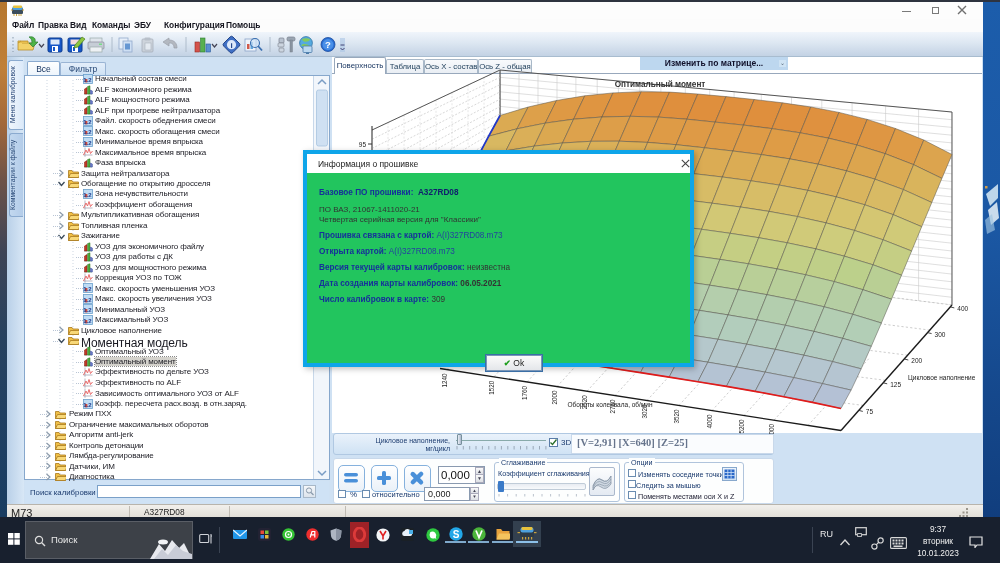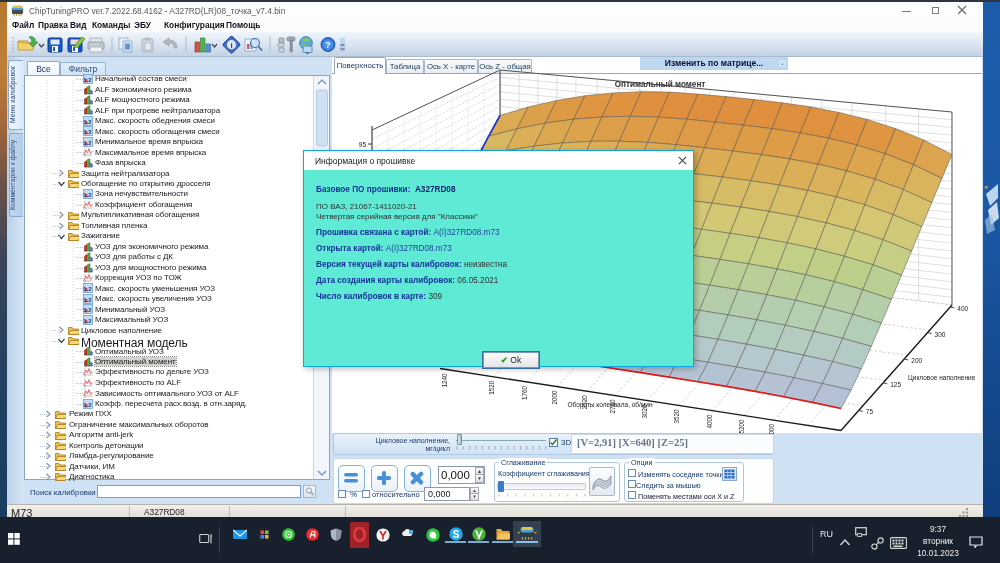--- a/index.html
+++ b/index.html
@@ -26,21 +26,20 @@
       <rect x="1" y="4" width="11" height="6" rx="1" fill="#3b4d5c"></rect>
       <rect x="1.5" y="2" width="10" height="4" rx="1.5" fill="#4da0dd"></rect>
       <rect x="2" y="1.5" width="9" height="2.5" rx="1" fill="#e8c23d"></rect>
       <rect x="0" y="5.5" width="2" height="1" fill="#c9a23c"></rect>
       <rect x="11" y="5.5" width="2" height="1" fill="#c9a23c"></rect>
       <rect x="2.5" y="10" width="1" height="2" fill="#c9a23c"></rect>
       <rect x="5" y="10" width="1" height="2" fill="#c9a23c"></rect>
       <rect x="7.5" y="10" width="1" height="2" fill="#c9a23c"></rect>
       <rect x="9.5" y="10" width="1" height="2" fill="#c9a23c"></rect>
     </svg>
- <div class="abs" style="left:22px;top:5px;font-size:8.3px;color:#5a5a5a">ChipTuningPRO ver.7.2022.68.4162 - A327RD(LR)08_точка_v7.4.bin</div>
  <div class="abs" style="left:895px;top:10px;width:9px;height:1.2px;background:#7a7a7a"></div>
  <div class="abs" style="left:925px;top:6px;width:7px;height:7px;border:1.1px solid #7a7a7a"></div>
  <svg class="abs" style="left:950px;top:4px" width="10" height="10" viewBox="0 0 10 10">
       <path d="M1 1 L9 9 M9 1 L1 9" stroke="#707070" stroke-width="1.4"></path>
     </svg>
 </div>
 <div class="abs" style="left:7px;top:19px;width:976px;height:13px;background:#fcfcfc;font-size:8.4px;font-weight:600;color:#14141e">
  <span class="abs" style="left:5px;top:1px">Файл</span>
     <span class="abs" style="left:31px;top:1px">Правка</span>
     <span class="abs" style="left:63px;top:1px">Вид</span>
@@ -188,21 +187,21 @@
     <path d="M7.4 9 L7.4 5 L9.4 6 L9.4 9 Z" fill="#6a7ac8" stroke="#3a4a98" stroke-width="0.5"></path>
   </svg>
 <div class="abs" style="left:76px;top:110.4px;width:7px;height:1px;border-top:1px dotted #b8c4d4"></div>
 <div class="abs" style="left:95px;top:105.6px;font-size:8px;letter-spacing:-0.1px;color:#1a1a22;white-space:nowrap">ALF при прогреве нейтрализатора</div>
 <svg class="abs" style="left:83px;top:115.9px" width="10" height="10">
     <rect x="0.5" y="0.5" width="9" height="9" fill="#bfdcf4" stroke="#6aa0cc" stroke-width="0.8"></rect>
     <rect x="1.8" y="5" width="2.6" height="3.4" fill="#d24a3a"></rect>
     <text x="8.6" y="8.2" font-size="6" font-weight="bold" fill="#1a3a8e" text-anchor="end">1.2</text>
   </svg>
 <div class="abs" style="left:76px;top:120.9px;width:7px;height:1px;border-top:1px dotted #b8c4d4"></div>
-<div class="abs" style="left:95px;top:116.1px;font-size:8px;letter-spacing:-0.1px;color:#1a1a22;white-space:nowrap">Макс. скорость обеднения смеси</div>
+<div class="abs" style="left:95px;top:116.1px;font-size:8px;letter-spacing:-0.1px;color:#1a1a22;white-space:nowrap">Файл. скорость обеднения смеси</div>
 <svg class="abs" style="left:83px;top:126.4px" width="10" height="10">
     <rect x="0.5" y="0.5" width="9" height="9" fill="#bfdcf4" stroke="#6aa0cc" stroke-width="0.8"></rect>
     <rect x="1.8" y="5" width="2.6" height="3.4" fill="#d24a3a"></rect>
     <text x="8.6" y="8.2" font-size="6" font-weight="bold" fill="#1a3a8e" text-anchor="end">1.2</text>
   </svg>
 <div class="abs" style="left:76px;top:131.4px;width:7px;height:1px;border-top:1px dotted #b8c4d4"></div>
 <div class="abs" style="left:95px;top:126.6px;font-size:8px;letter-spacing:-0.1px;color:#1a1a22;white-space:nowrap">Макс. скорость обогащения смеси</div>
 <svg class="abs" style="left:83px;top:136.9px" width="10" height="10">
     <rect x="0.5" y="0.5" width="9" height="9" fill="#bfdcf4" stroke="#6aa0cc" stroke-width="0.8"></rect>
     <rect x="1.8" y="5" width="2.6" height="3.4" fill="#d24a3a"></rect>
@@ -284,21 +283,21 @@
   </svg>
 <div class="abs" style="left:53px;top:236.1px;width:7px;height:1px;border-top:1px dotted #b8c4d4"></div>
 <div class="abs" style="left:81px;top:231.3px;font-size:8px;letter-spacing:-0.1px;color:#1a1a22;white-space:nowrap">Зажигание</div>
 <svg class="abs" style="left:83px;top:241.6px" width="10" height="10">
     <line x1="1" y1="9" x2="9" y2="9" stroke="#7a8" stroke-width="0.7"></line>
     <path d="M1.5 9 L1.5 4 L4 2.5 L4 9 Z" fill="#c03a28" stroke="#801e12" stroke-width="0.5"></path>
     <path d="M4.6 9 L4.6 1.5 L7 0.8 L7 9 Z" fill="#4fae3e" stroke="#2a6e1e" stroke-width="0.5"></path>
     <path d="M7.4 9 L7.4 5 L9.4 6 L9.4 9 Z" fill="#6a7ac8" stroke="#3a4a98" stroke-width="0.5"></path>
   </svg>
 <div class="abs" style="left:76px;top:246.6px;width:7px;height:1px;border-top:1px dotted #b8c4d4"></div>
-<div class="abs" style="left:95px;top:241.8px;font-size:8px;letter-spacing:-0.1px;color:#1a1a22;white-space:nowrap">УОЗ для экономичного режима</div>
+<div class="abs" style="left:95px;top:241.8px;font-size:8px;letter-spacing:-0.1px;color:#1a1a22;white-space:nowrap">УОЗ для экономичного файлу</div>
 <svg class="abs" style="left:83px;top:252.0px" width="10" height="10">
     <line x1="1" y1="9" x2="9" y2="9" stroke="#7a8" stroke-width="0.7"></line>
     <path d="M1.5 9 L1.5 4 L4 2.5 L4 9 Z" fill="#c03a28" stroke="#801e12" stroke-width="0.5"></path>
     <path d="M4.6 9 L4.6 1.5 L7 0.8 L7 9 Z" fill="#4fae3e" stroke="#2a6e1e" stroke-width="0.5"></path>
     <path d="M7.4 9 L7.4 5 L9.4 6 L9.4 9 Z" fill="#6a7ac8" stroke="#3a4a98" stroke-width="0.5"></path>
   </svg>
 <div class="abs" style="left:76px;top:257.0px;width:7px;height:1px;border-top:1px dotted #b8c4d4"></div>
 <div class="abs" style="left:95px;top:252.2px;font-size:8px;letter-spacing:-0.1px;color:#1a1a22;white-space:nowrap">УОЗ для работы с ДК</div>
 <svg class="abs" style="left:83px;top:262.5px" width="10" height="10">
     <line x1="1" y1="9" x2="9" y2="9" stroke="#7a8" stroke-width="0.7"></line>
@@ -474,21 +473,21 @@
 <div class="abs" style="left:303px;top:485px;width:13px;height:13px;background:linear-gradient(#f4f7fa,#dde4ec);border:1px solid #a8b8c8">
     <svg width="11" height="11">
       <circle cx="5" cy="4.5" r="2.6" fill="none" stroke="#8a9aac" stroke-width="1"></circle>
       <line x1="7" y1="6.5" x2="9.5" y2="9" stroke="#8a9aac" stroke-width="1.2"></line>
     </svg>
   </div>
 
 <div class="abs" style="left:332px;top:57px;width:650px;height:16px;background:#fff"></div>
 <div class="abs" style="left:334px;top:57px;width:52px;height:17px;background:#fff;border:1px solid #98a8bc;border-bottom:none;border-radius:2px 2px 0 0;font-size:7.8px;color:#14325e;text-align:center;line-height:15px;z-index:2">Поверхность</div>
 <div class="abs" style="left:386px;top:59px;width:38px;height:15px;background:linear-gradient(#f8fafc,#e8edf3);border:1px solid #a8b8c8;border-bottom:none;border-radius:2px 2px 0 0;font-size:7.8px;color:#24435e;text-align:center;line-height:14px;white-space:nowrap;overflow:hidden">Таблица</div>
-<div class="abs" style="left:424px;top:59px;width:54px;height:15px;background:linear-gradient(#f8fafc,#e8edf3);border:1px solid #a8b8c8;border-bottom:none;border-radius:2px 2px 0 0;font-size:7.8px;color:#24435e;text-align:center;line-height:14px;white-space:nowrap;overflow:hidden">Ось X - карте</div>
+<div class="abs" style="left:424px;top:59px;width:54px;height:15px;background:linear-gradient(#f8fafc,#e8edf3);border:1px solid #a8b8c8;border-bottom:none;border-radius:2px 2px 0 0;font-size:7.8px;color:#24435e;text-align:center;line-height:14px;white-space:nowrap;overflow:hidden">Ось X - состав</div>
 <div class="abs" style="left:478px;top:59px;width:54px;height:15px;background:linear-gradient(#f8fafc,#e8edf3);border:1px solid #a8b8c8;border-bottom:none;border-radius:2px 2px 0 0;font-size:7.8px;color:#24435e;text-align:center;line-height:14px;white-space:nowrap;overflow:hidden">Ось Z - общая</div>
 <div class="abs" style="left:332px;top:73px;width:650px;height:360px;background:#fff;border-top:1px solid #98a8bc"></div>
 <div class="abs" style="left:640px;top:57px;width:148px;height:13px;background:#bdd7ef;z-index:6;font-size:8.5px;font-weight:bold;color:#10102a;text-align:center;line-height:13px">Изменить по матрице...<span style="position:absolute;right:2px;top:3px;width:7px;height:7px;background:#cfe3f4;font-weight:normal;font-size:6px;color:#567;line-height:7px">⌄</span></div>
 
 <div class="abs" style="left:333px;top:433px;width:441px;height:22px;background:linear-gradient(#eaf2fb,#cfe2f4);border:1px solid #b0c8e2;border-radius:3px"></div>
 <div class="abs" style="left:358px;top:437px;width:92px;height:16px;font-size:7px;color:#1a3a6e;text-align:right;line-height:7.5px;white-space:nowrap">Цикловое наполнение,<br>мг/цикл</div>
 <div class="abs" style="left:456px;top:440px;width:90px;height:1px;background:#8aa"></div>
 <div class="abs" style="left:457px;top:434px;width:5px;height:11px;background:linear-gradient(90deg,#e8eef6,#aab8cc);border:1px solid #78909c;border-radius:1px"></div>
 <svg class="abs" style="left:456px;top:446px" width="92" height="5">
     <line x1="1.0" y1="0" x2="1.0" y2="3.5" stroke="#8a98a8" stroke-width="0.8"></line>
@@ -927,46 +926,58 @@
     <line x1="904.3" y1="359.0" x2="908.3" y2="360.0" stroke="#333" stroke-width="0.9"></line>
     <text x="911.3" y="363.0" font-size="6.5" fill="#222">200</text>
     <line x1="927.6" y1="332.6" x2="931.6" y2="333.6" stroke="#333" stroke-width="0.9"></line>
     <text x="934.6" y="336.6" font-size="6.5" fill="#222">300</text>
     <line x1="950.3" y1="306.9" x2="954.3" y2="307.9" stroke="#333" stroke-width="0.9"></line>
     <text x="957.3" y="310.9" font-size="6.5" fill="#222">400</text>
     <text x="610" y="407" font-size="6.5" fill="#222" text-anchor="middle">Обороты коленвала, об/мин</text>
     <text x="908" y="380" font-size="6.5" fill="#222">Цикловое наполнение</text>
     <text x="660" text-anchor="middle" y="87" font-size="8.2" font-weight="bold" fill="#333">Оптимальный момент</text>
   </svg>
-<div class="abs" style="left:303px;top:150px;width:391px;height:217px;background:#5eead4;border:1px solid #0ea5e9;box-shadow:2px 2px 6px rgba(0,0,0,0.25);z-index:10">
+<div class="abs" style="left:303px;top:150px;width:391px;height:217px;background:#22c55e;border:4px solid #0ea5e9;box-shadow:2px 2px 6px rgba(0,0,0,0.25);z-index:10">
  <div class="abs" style="left:0;top:0;width:100%;height:19px;background:#fff"></div>
  <div class="abs" style="left:11px;top:5px;font-size:8.5px;color:#222">Информация о прошивке</div>
  <svg class="abs" style="left:374px;top:5px" width="9" height="9">
       <path d="M0.8 0.8 L8.2 8.2 M8.2 0.8 L0.8 8.2" stroke="#444" stroke-width="1.1"></path>
     </svg>
  <div class="abs" style="left:12px;top:34px;font-size:8.2px;font-weight:bold;color:#16309a">Базовое ПО прошивки:&nbsp; <span style="color:#101c6e">A327RD08</span></div>
  <div class="abs" style="left:12px;top:51px;font-size:8px;color:#333">ПО ВАЗ, 21067-1411020-21</div>
  <div class="abs" style="left:12px;top:61px;font-size:8px;color:#333">Четвертая серийная версия для "Классики"</div>
  <div class="abs" style="left:12px;top:77px;font-size:8.2px;font-weight:bold;color:#16309a">Прошивка связана с картой: <span style="font-weight:normal;color:#24429e">A(I)327RD08.m73</span></div>
  <div class="abs" style="left:12px;top:93px;font-size:8.2px;font-weight:bold;color:#16309a">Открыта картой: <span style="font-weight:normal;color:#24429e">A(I)327RD08.m73</span></div>
  <div class="abs" style="left:12px;top:109px;font-size:8.2px;font-weight:bold;color:#16309a">Версия текущей карты калибровок: <span style="font-weight:normal;color:#333">неизвестна</span></div>
- <div class="abs" style="left:12px;top:125px;font-size:8.2px;font-weight:bold;color:#16309a">Дата создания карты калибровок: <span style="font-weight:normal;color:#333">06.05.2021</span></div>
+ <div class="abs" style="left:12px;top:125px;font-size:8.2px;font-weight:bold;color:#16309a">Дата создания карты калибровок: <span style="font-weight:bold;color:#333">06.05.2021</span></div>
  <div class="abs" style="left:12px;top:141px;font-size:8.2px;font-weight:bold;color:#16309a">Число калибровок в карте: <span style="font-weight:normal;color:#333">309</span></div>
  <div class="abs" style="left:179px;top:201px;width:56px;height:16px;background:linear-gradient(#fbfbfb,#e4e6ea);border:1px solid #7a96b8;outline:1px solid #3a6ea5;text-align:center;font-size:8.5px;color:#222;line-height:15px"><span style="color:#1e9e1e;font-weight:bold">✔</span> Ok</div>
 </div>
 
 <div class="abs" style="left:0;top:517px;width:1000px;height:46px;background:#18202e;z-index:20">
  <svg class="abs" style="left:8px;top:16px" width="12" height="12">
       <g fill="#fff">
         <rect x="0" y="0" width="5.4" height="5.4"></rect>
         <rect x="6.4" y="0" width="5.4" height="5.4"></rect>
         <rect x="0" y="6.4" width="5.4" height="5.4"></rect>
         <rect x="6.4" y="6.4" width="5.4" height="5.4"></rect>
       </g>
     </svg>
+ <div class="abs" style="left:25px;top:4px;width:168px;height:38px;background:#3d4148;border:1px solid #5a5e66">
+  <svg class="abs" style="left:8px;top:13px" width="12" height="12">
+        <circle cx="5" cy="5" r="3.6" fill="none" stroke="#ddd" stroke-width="1.2"></circle>
+        <line x1="7.8" y1="7.8" x2="11" y2="11" stroke="#ddd" stroke-width="1.4"></line>
+      </svg>
+  <div class="abs" style="left:25px;top:12px;font-size:9.5px;color:#e8e8e8">Поиск</div>
+  <svg class="abs" style="left:124px;top:12px" width="42" height="25">
+        <polygon points="0,25 9,10 15,17 22,6 29,14 34,9 42,25" fill="#e8e9ee"></polygon>
+        <polygon points="4,25 12,15 18,21 26,11 33,17 42,20 42,25" fill="#c9ccd6"></polygon>
+        <ellipse cx="13" cy="8" rx="5" ry="2.5" fill="#f2f3f6"></ellipse>
+      </svg>
+ </div>
  <svg class="abs" style="left:199px;top:15px" width="13" height="13">
       <rect x="0.7" y="2.5" width="9" height="8" rx="1" fill="none" stroke="#cfd2d8" stroke-width="1.1"></rect>
       <line x1="12" y1="2" x2="12" y2="11.5" stroke="#cfd2d8" stroke-width="1.1"></line>
       <line x1="12" y1="4" x2="13" y2="4" stroke="#cfd2d8" stroke-width="1"></line>
     </svg>
  <div class="abs" style="left:219px;top:10px;width:1px;height:26px;background:#3a4352"></div>
  <svg class="abs" style="left:233px;top:11px" width="14" height="13">
       <rect x="0" y="2" width="14" height="9" rx="1" fill="#2196e8"></rect>
       <path d="M0 2 L7 8 L14 2" fill="none" stroke="#e8f4fd" stroke-width="1.2"></path>
     </svg>

